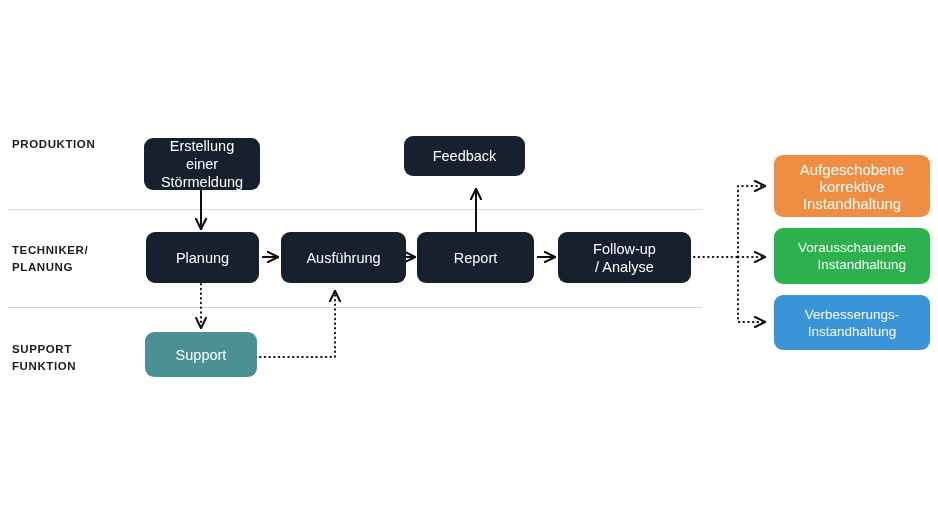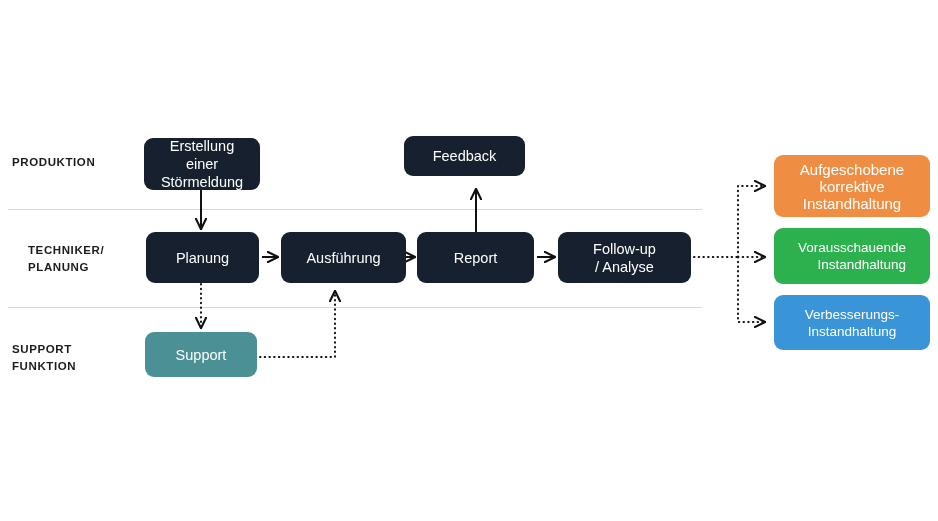--- a/index.html
+++ b/index.html
@@ -60,23 +60,23 @@
     width: 938px;
     height: 521px;
     pointer-events: none;
   }
 </style>
 </head>
 <body>
 
 <div id="canvas">
 
-  <div class="swim-label" style="left:12px; top:154px;">PRODUKTION</div>
+  <div class="swim-label" style="left:12px; top:136px;">PRODUKTION</div>
 
-  <div class="swim-label" style="left:28px; top:242px;">TECHNIKER/
+  <div class="swim-label" style="left:12px; top:242px;">TECHNIKER/
 PLANUNG</div>
 
   <div class="swim-label" style="left:12px; top:341px;">SUPPORT
 FUNKTION</div>
 
   <div class="divider" style="left:8px; top:209px; width:694px;"></div>
   <div class="divider" style="left:8px; top:307px; width:694px;"></div>
 
   <svg class="overlay" viewBox="0 0 938 521" xmlns="http://www.w3.org/2000/svg">
     <defs>

